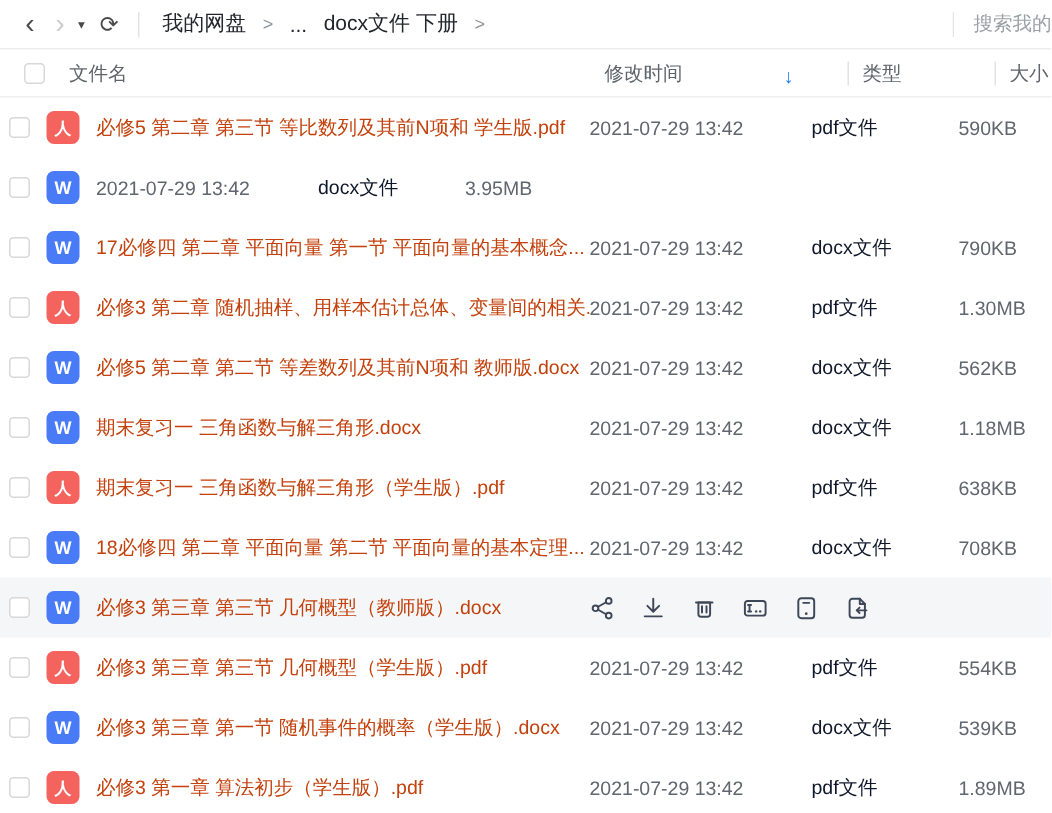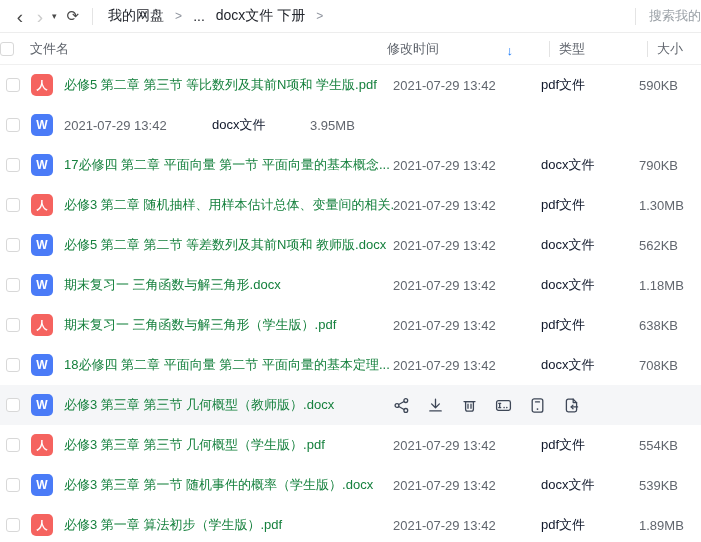--- a/index.html
+++ b/index.html
@@ -20,21 +20,21 @@
   .crumb { color: #23262d; cursor: pointer; }
   .crumb-sep { color: #8f949e; font-size: 12px; }
   .search-zone { margin-left: auto; display: flex; align-items: center; overflow: hidden; }
   .search-zone .vdiv { margin-right: 13px; }
   .search-label { color: #9aa0a6; font-size: 13px; white-space: nowrap; font-family: Liberation Mono, monospace; }
 
   
   .checkbox { width: 14px; height: 14px; border: 1px solid #d8d8d8; border-radius: 3px;
     background: #fff; flex: none; cursor: pointer; }
 
-  .header-row { height: 32px; display: flex; align-items: center; padding-left: 0;
+  .header-row { height: 32px; display: flex; align-items: center; padding-left: 16px;
     border-bottom: 1px solid #f0f0f0; font-size: 13px; color: #5f646c; }
   .header-row .checkbox { margin-right: 16px; }
   .h-name  { width: 357px; }
   .h-time  { width: 138px; display: flex; align-items: flex-end; cursor: pointer; }
   .sort-icon { margin-left: auto; margin-right: 12px; color: #1a7af8; font-size: 13px;
     font-weight: bold; cursor: pointer; }
   .h-type, .h-size { position: relative; padding-left: 10px; }
   .h-type { width: 98px; margin-left: 24px; }
   .h-size { flex: 1; }
   .h-type::before, .h-size::before { content: ""; position: absolute; left: 0; top: 50%;
@@ -42,21 +42,21 @@
 
   
   .row { height: 40px; display: flex; align-items: center; padding-left: 6px; font-size: 13px; }
   .row .checkbox { margin-right: 11px; }
   .row.hovered { background: #f5f6f8; }
   .file-badge { width: 22px; height: 22px; border-radius: 5px; margin-right: 11px; flex: none;
     display: flex; align-items: center; justify-content: center;
     color: #fff; font-weight: bold; font-size: 12px; }
   .badge-pdf  { background: #f5635f; font-size: 11px; }
   .badge-word { background: #4a7bf7; }
-  .c-name { width: 329px; white-space: nowrap; overflow: hidden; color: #15803d; cursor: pointer; }
+  .c-name { width: 329px; white-space: nowrap; overflow: hidden; color: #c2410c; cursor: pointer; }
   .c-time { width: 138px; color: #61666e; }
   .c-type { width: 98px; padding-left: 10px; color: #0f172a; }
   .c-size { flex: 1; padding-left: 10px; color: #61666e; }
 
   .actions { width: 236px; display: flex; align-items: center; gap: 17px; }
   .action-btn { width: 17px; height: 17px; cursor: pointer; }
   .action-btn svg { display: block; width: 17px; height: 17px; }
 </style>
 </head>
 <body>

